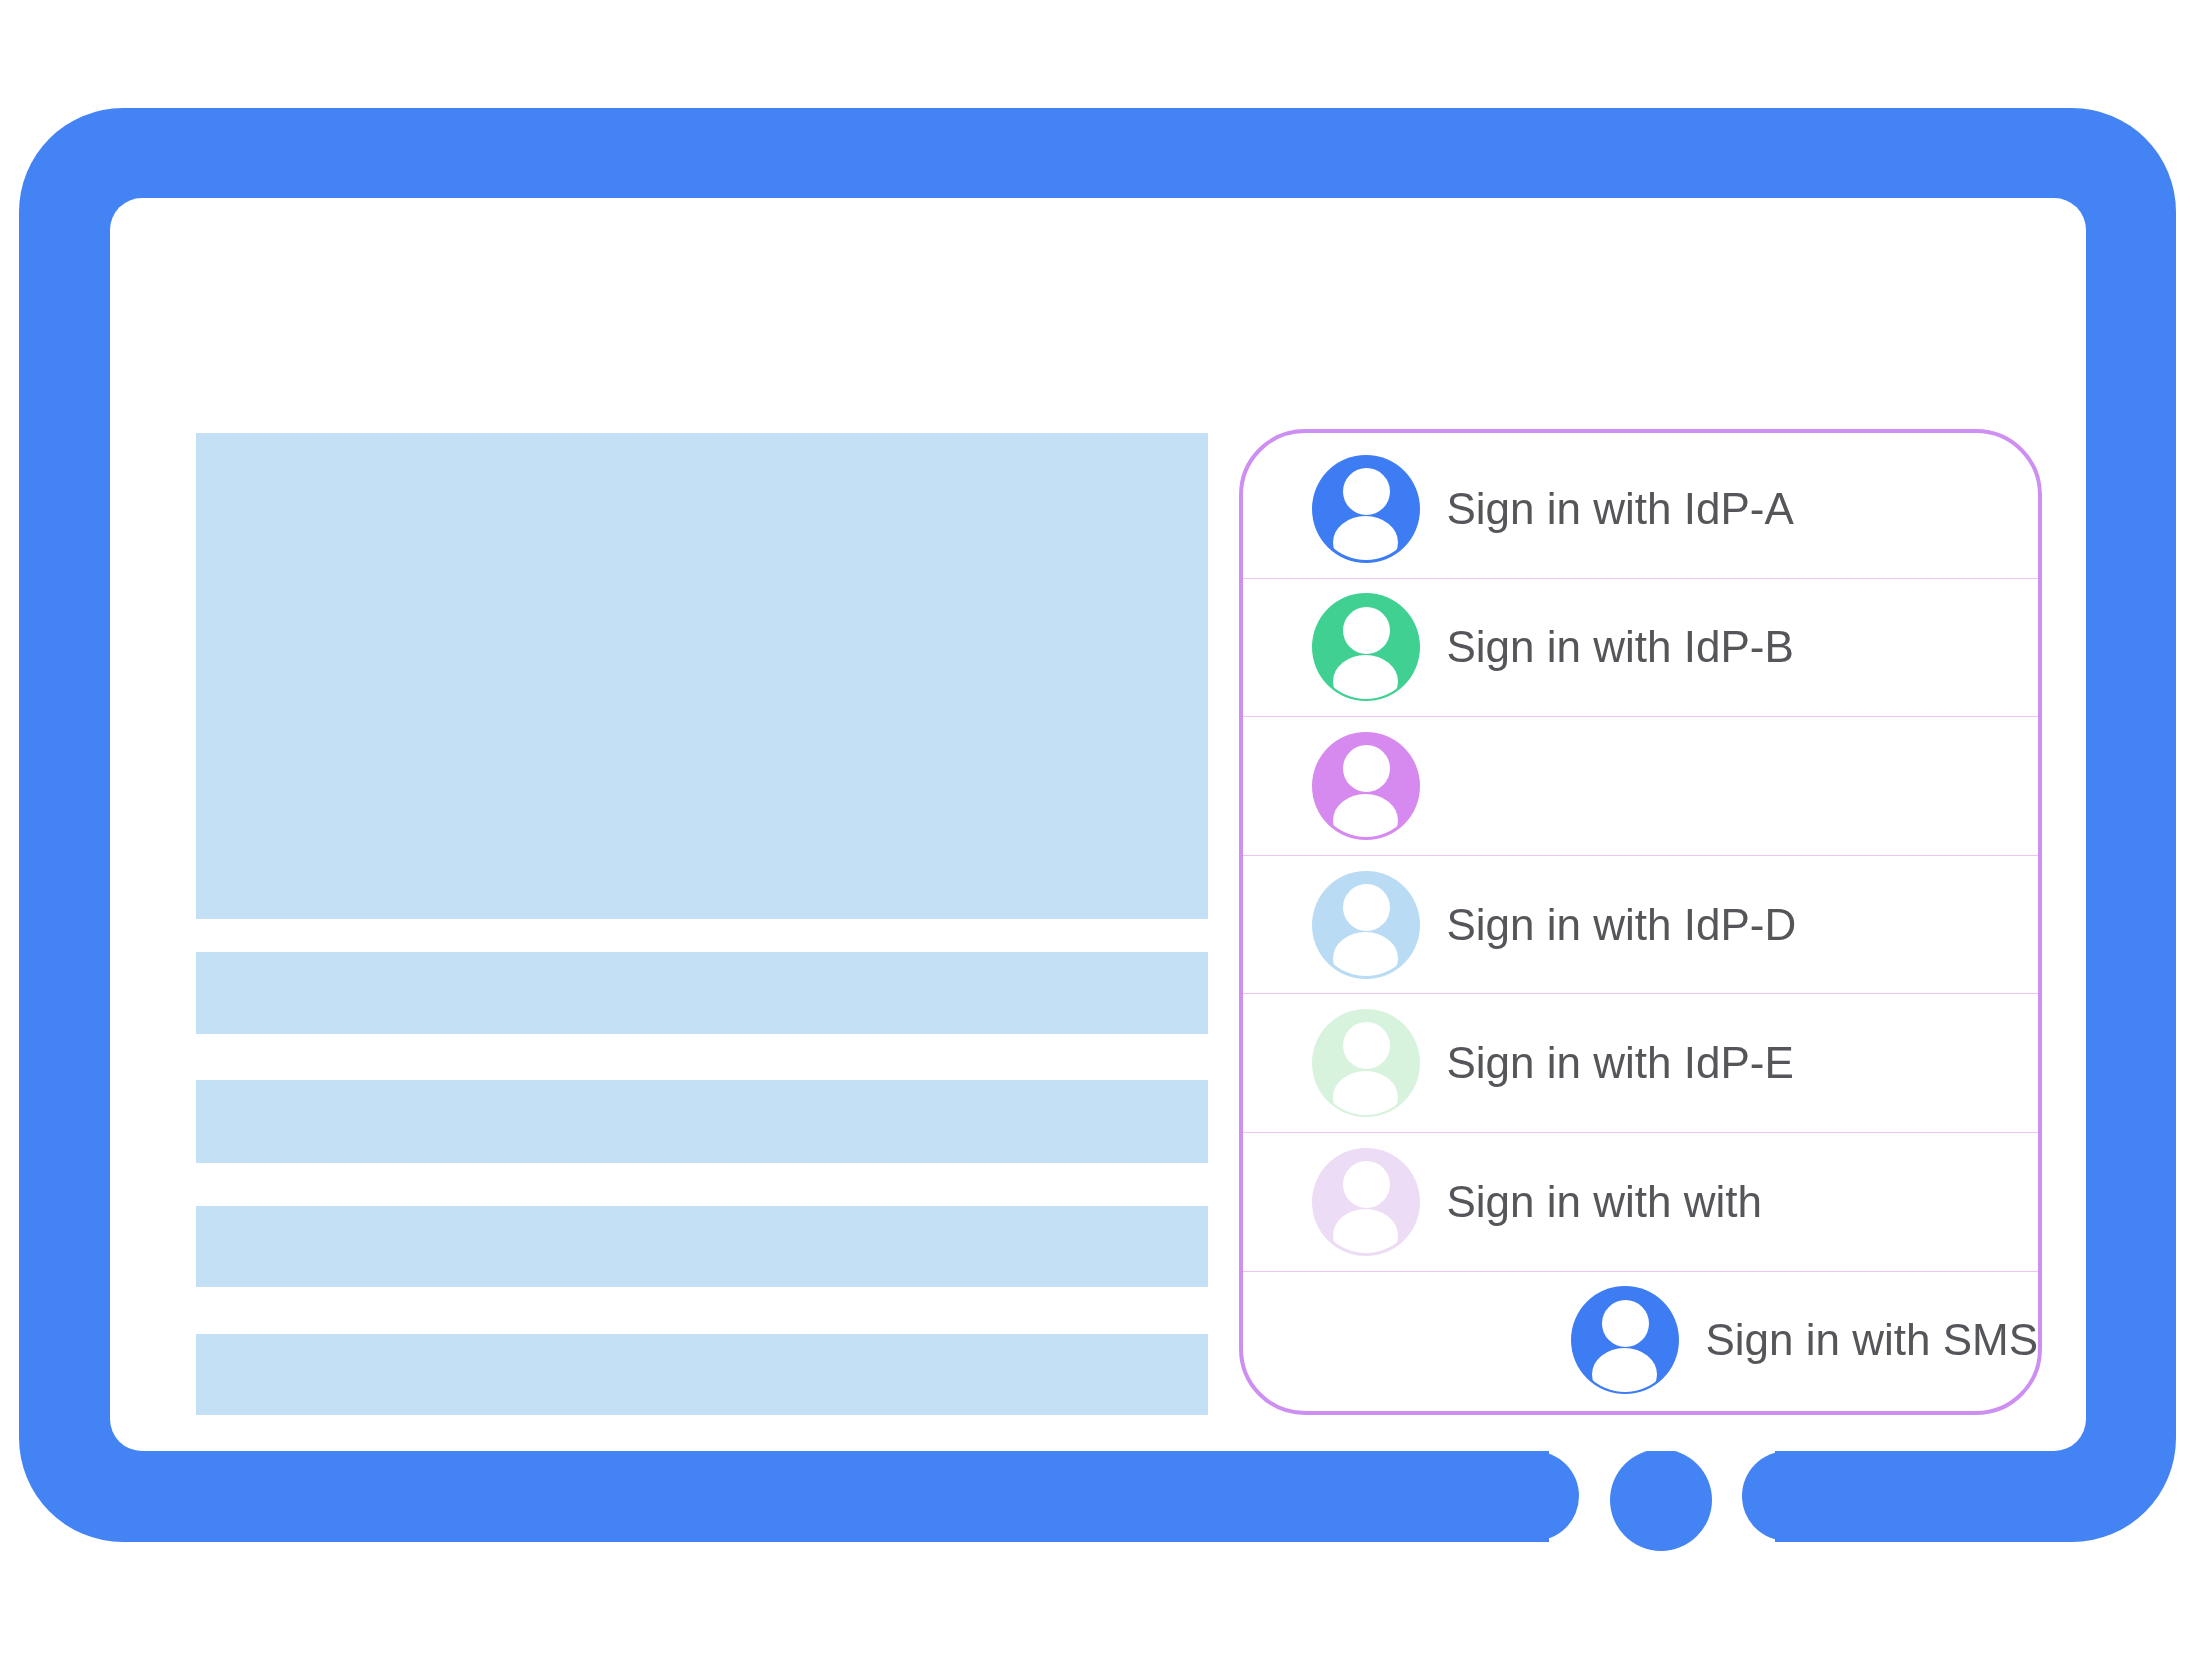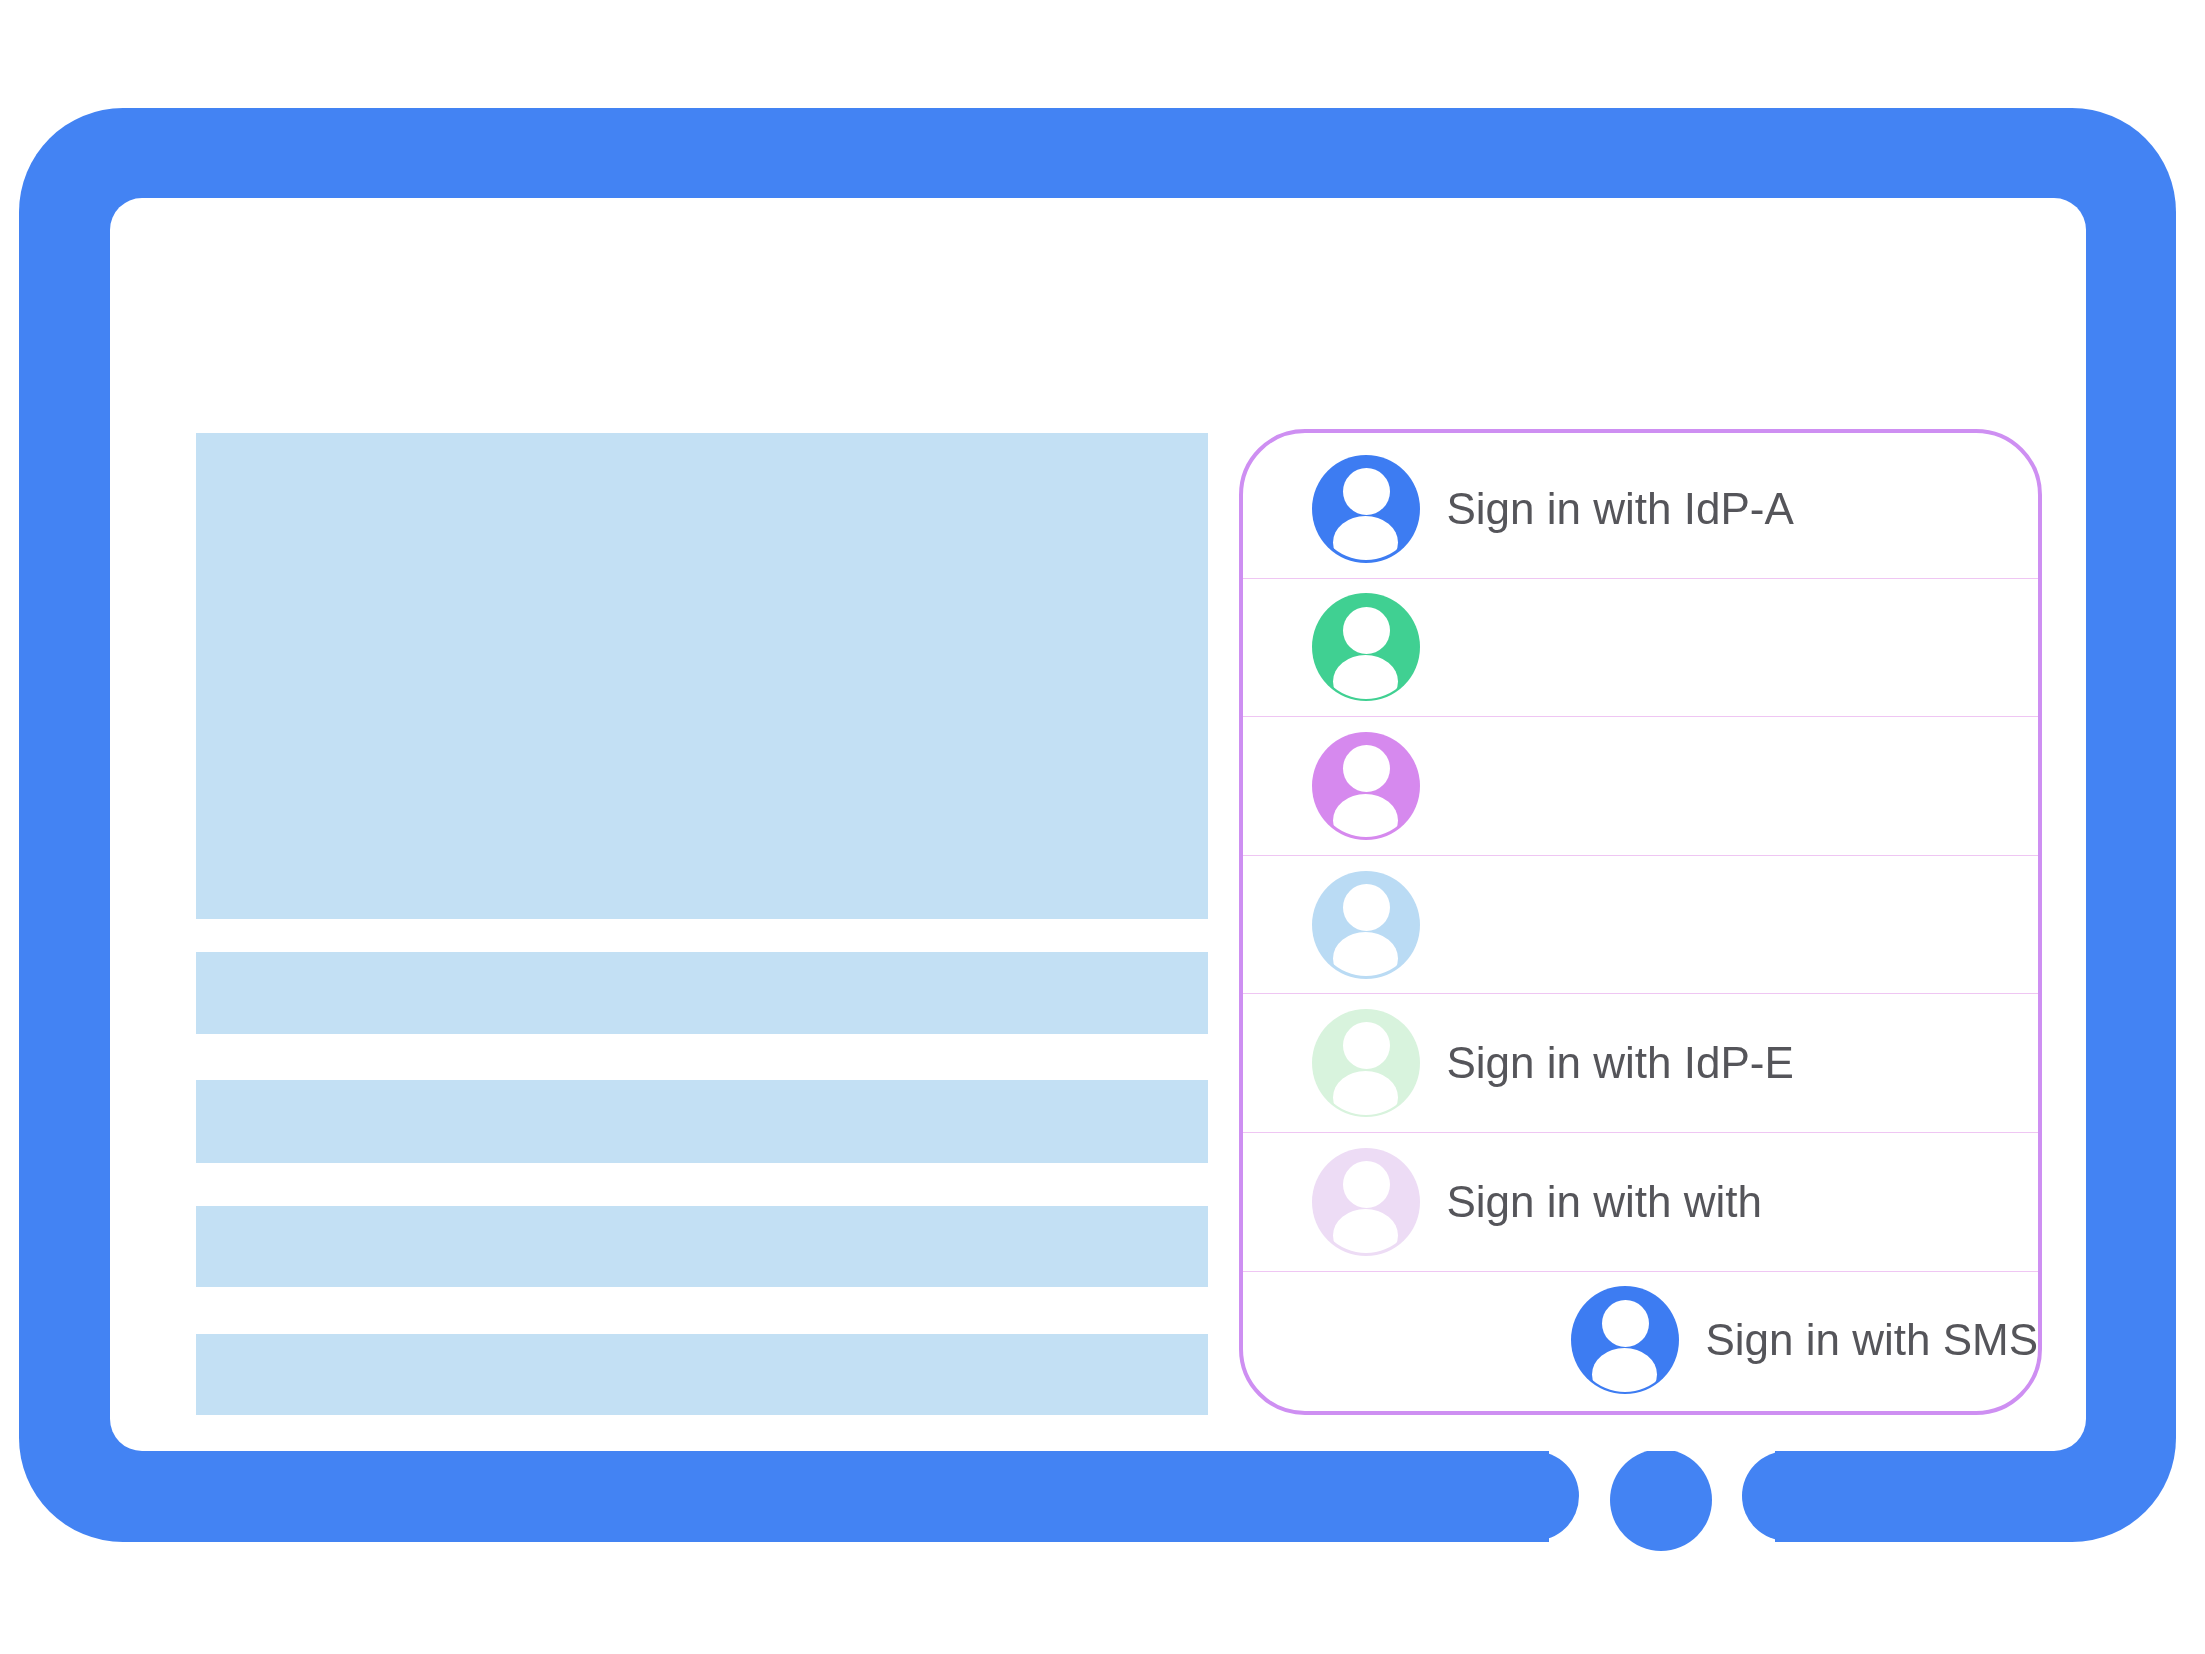--- a/index.html
+++ b/index.html
@@ -162,38 +162,40 @@
     <span class="row-label">Sign in with IdP-A</span>
   </div>
 
   <div class="signin-row">
     <div class="avatar" style="background: rgb(64, 208, 146);">
       <div class="avatar-clip">
         <div class="avatar-head"></div>
         <div class="avatar-body"></div>
       </div>
     </div>
+    <span class="row-label">Sign in with IdP-B</span>
   </div>
 
   <div class="signin-row">
     <div class="avatar" style="background: rgb(214, 137, 238);">
       <div class="avatar-clip">
         <div class="avatar-head"></div>
         <div class="avatar-body"></div>
       </div>
     </div>
   </div>
 
   <div class="signin-row">
     <div class="avatar" style="background: rgb(186, 219, 244);">
       <div class="avatar-clip">
         <div class="avatar-head"></div>
         <div class="avatar-body"></div>
       </div>
     </div>
+    <span class="row-label">Sign in with IdP-D</span>
   </div>
 
   <div class="signin-row">
     <div class="avatar" style="background: rgb(216, 243, 221);">
       <div class="avatar-clip">
         <div class="avatar-head"></div>
         <div class="avatar-body"></div>
       </div>
     </div>
     <span class="row-label">Sign in with IdP-E</span>

